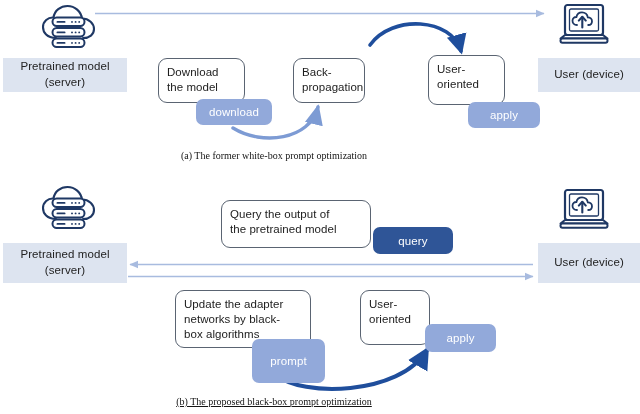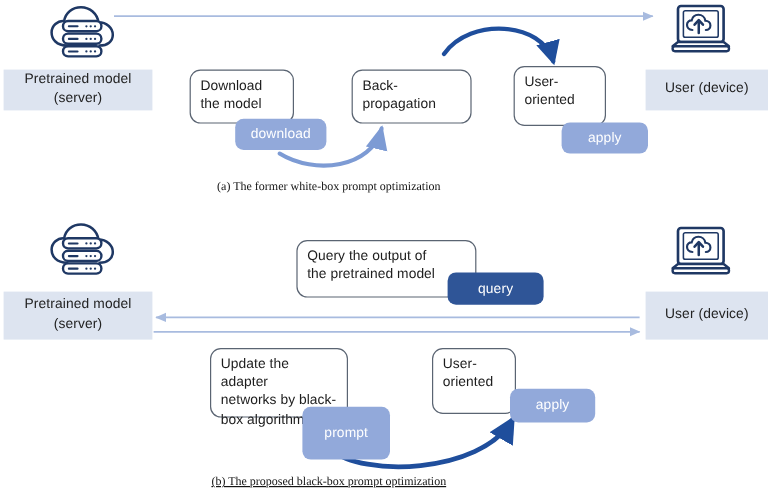--- a/index.html
+++ b/index.html
@@ -162,21 +162,21 @@
   <div class="endpoint-box" style="left:538px; top:58px; width:102px; height:34px;">
     <span>User (device)</span>
   </div>
 
   <div class="process-box" style="left:158px; top:58px; width:87px; height:45px;">
     <span>Download</span><br>
     <span>the model</span>
   </div>
   <div class="badge light" style="left:196px; top:99px; width:76px; height:26px;">download</div>
 
-  <div class="process-box" style="left:293px; top:58px; width:100px; height:45px;">
+  <div class="process-box" style="left:293px; top:58px; width:72px; height:45px;">
     <span>Back-</span><br>
     <span>propagation</span>
   </div>
 
   <div class="process-box" style="left:428px; top:55px; width:77px; height:50px;">
     <span>User-</span><br>
     <span>oriented</span>
   </div>
   <div class="badge light" style="left:468px; top:102px; width:72px; height:26px;">apply</div>
 
@@ -219,27 +219,27 @@
       <path d="M22.8 17.6 L26.3 13.8 L29.8 17.6" fill="none" stroke="#1f3864" stroke-width="2.1" stroke-linecap="round" stroke-linejoin="round"></path>
       <path d="M4.5 35.5 L51.5 35.5 L47 32 L9 32 Z" fill="#ffffff" stroke="#1f3864" stroke-width="2" stroke-linejoin="round"></path>
       <rect x="4.5" y="35.5" width="47" height="4.2" rx="2" fill="#ffffff" stroke="#1f3864" stroke-width="2"></rect>
     </svg>
   </div>
 
   <div class="endpoint-box" style="left:538px; top:243px; width:102px; height:40px;">
     <span>User (device)</span>
   </div>
 
-  <div class="process-box" style="left:247px; top:200px; width:150px; height:48px;">
+  <div class="process-box" style="left:221px; top:200px; width:150px; height:48px;">
     <span>Query the output of</span><br>
     <span>the pretrained model</span><br>
   </div>
   <div class="badge dark" style="left:373px; top:227px; width:80px; height:27px;">query</div>
 
-  <div class="process-box" style="left:175px; top:290px; width:115px; height:58px;">
+  <div class="process-box" style="left:175px; top:290px; width:136px; height:58px;">
     <span>Update the adapter</span><br>
     <span>networks by black-</span><br>
     <span>box algorithms</span>
   </div>
   <div class="badge light" style="left:252px; top:339px; width:73px; height:44px;">prompt</div>
 
   <div class="process-box" style="left:360px; top:290px; width:70px; height:55px;">
     <span>User-</span><br>
     <span>oriented</span>
   </div>

